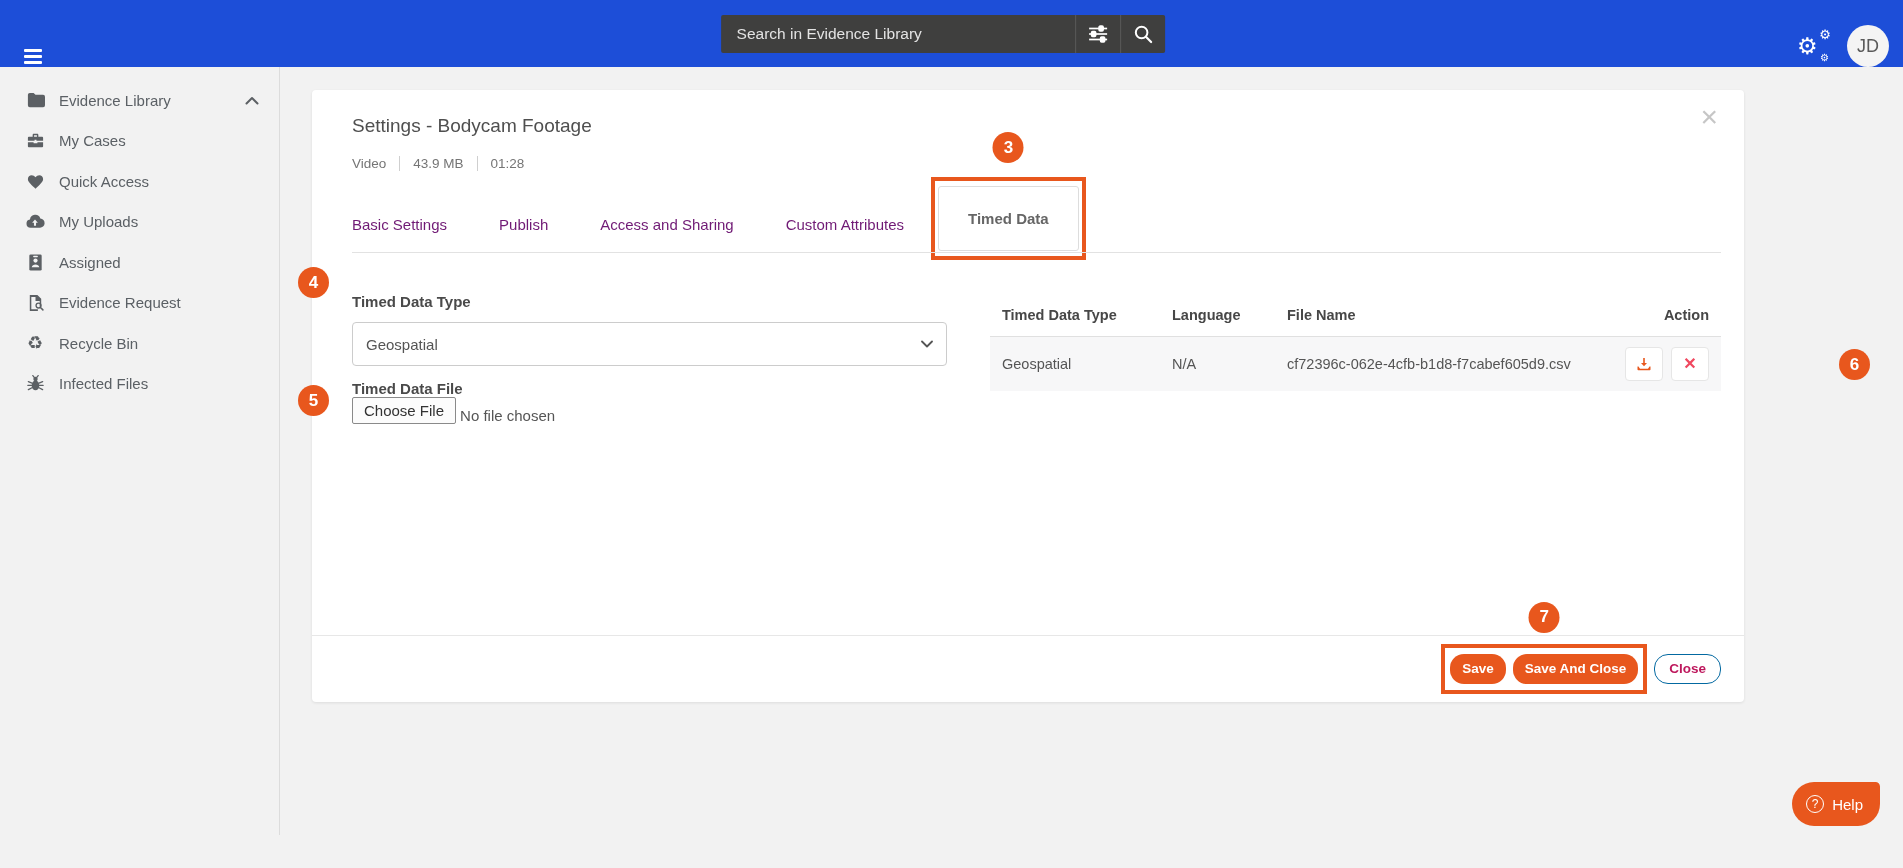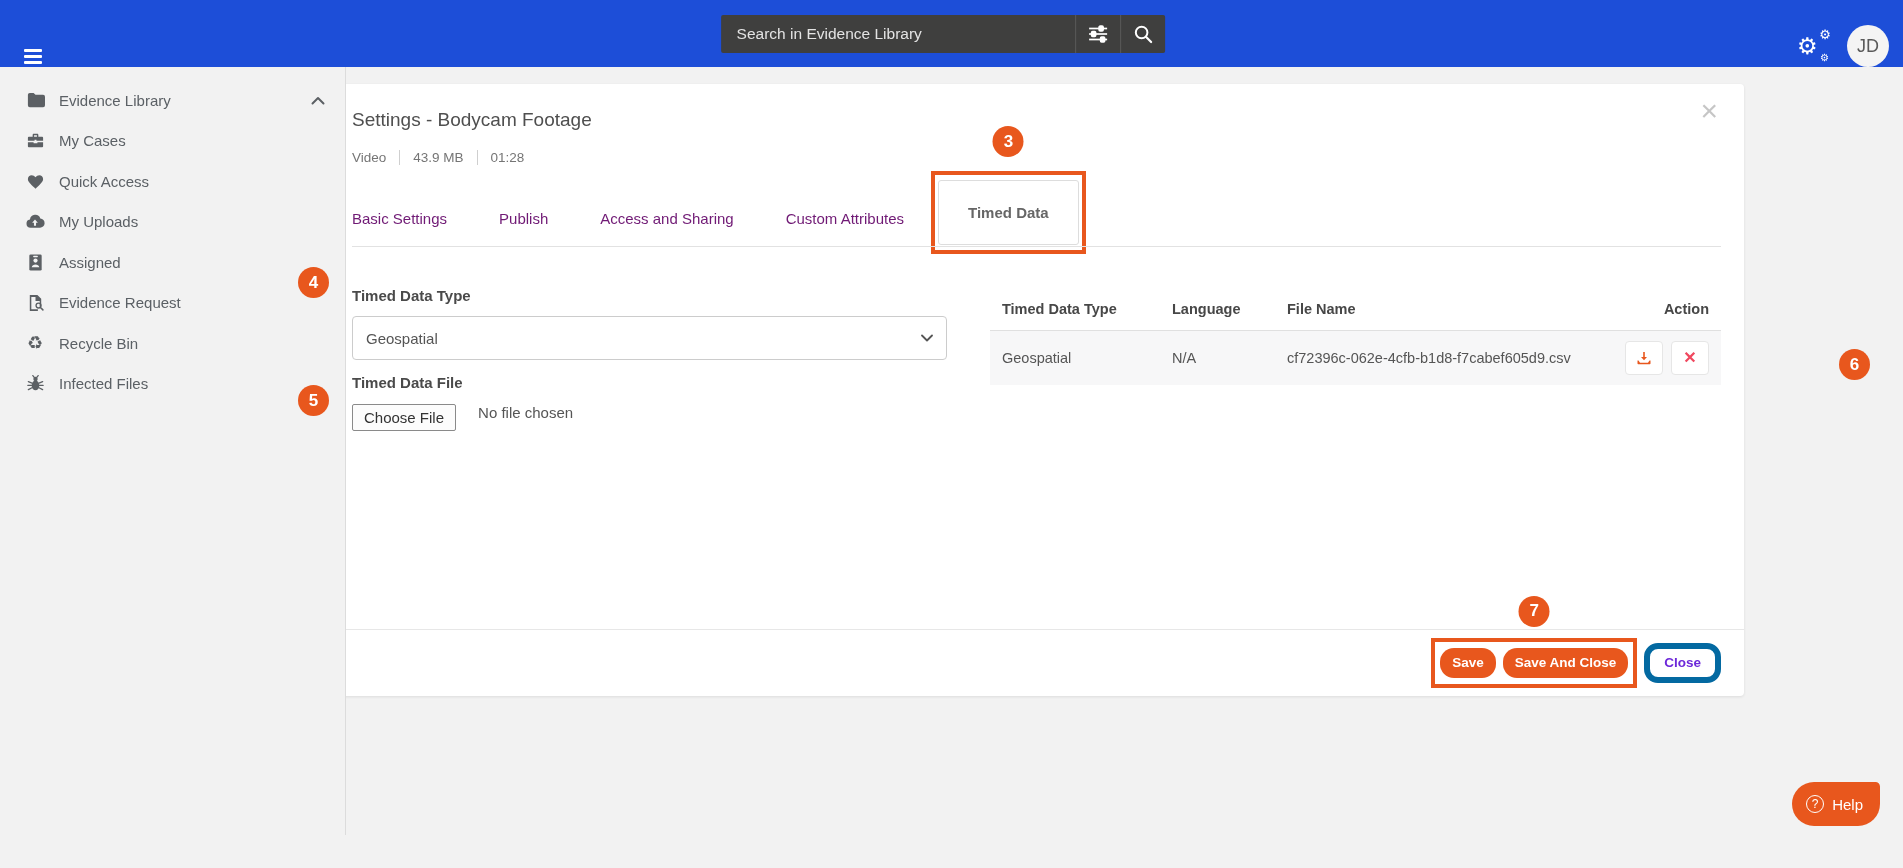--- a/index.html
+++ b/index.html
@@ -16,70 +16,70 @@
   .tb-divider { width:1px; height:38px; background:rgba(255,255,255,0.14); }
   .tb-btn { width:44px; height:38px; display:flex; align-items:center; justify-content:center; cursor:pointer; }
   .topbar-right { margin-left:auto; display:flex; align-items:center; gap:16px; margin-right:14px; }
   .gears { color:#fff; position:relative; width:34px; height:34px; cursor:pointer; }
   .gears .g1 { position:absolute; left:0; top:2px; font-size:23px; line-height:30px; }
   .gears .g2 { position:absolute; right:0; top:-2px; font-size:13px; }
   .gears .g3 { position:absolute; right:2px; bottom:0px; font-size:10px; }
   .avatar { width:42px; height:42px; border-radius:50%; background:#f4f4f4; color:#5a5a5a; font-weight:normal; font-size:18px; display:flex; align-items:center; justify-content:center; cursor:pointer; }
 
   
-  .sidebar { position:absolute; left:0; top:67px; width:346px; bottom:33px; background:#f2f2f2; border-right:1px solid #dcdcdc; padding-top:13px; z-index:5; }
+  .sidebar { position:absolute; left:0; top:67px; width:280px; bottom:33px; background:#f2f2f2; border-right:1px solid #dcdcdc; padding-top:13px; z-index:5; }
   .sb-item { height:40.5px; display:flex; align-items:center; padding:0 20px 0 25px; color:#5b6065; font-size:15px; cursor:pointer; }
   .sb-icon { width:20px; height:20px; display:flex; align-items:center; justify-content:center; margin-right:14px; flex:none; }
   .sb-icon svg { display:block; }
   .sb-chevron { margin-left:auto; display:flex; }
   .recycle-glyph { font-size:18px; color:#5c6064; line-height:1; }
 
   
   .main { position:absolute; left:296px; top:67px; right:0; bottom:33px; background:#f2f2f2; }
-  .panel { position:absolute; left:16px; top:17px; width:1432px; height:612px; background:#fff; border-radius:4px; box-shadow:0 1px 3px rgba(0,0,0,.09); }
+  .panel { position:absolute; left:16px; top:23px; width:1432px; height:612px; background:#fff; border-radius:4px; box-shadow:0 1px 3px rgba(0,0,0,.09); }
   .p-title { position:absolute; left:40px; top:25px; font-size:19px; color:#4f4f4f; }
   .p-close { position:absolute; right:26px; top:12px; font-size:30px; color:#c6c6c6; cursor:pointer; line-height:1; font-weight:300; }
   .p-meta { position:absolute; left:40px; top:66px; display:flex; align-items:center; gap:13px; font-size:13.5px; color:#757575; }
   .meta-sep { width:1px; height:15px; background:#cfcfcf; }
 
   .p-tabs { position:absolute; left:40px; right:23px; top:88px; height:82px; display:flex; align-items:flex-end; gap:52px; }
   .tab { font-size:15px; color:#701a75; padding-bottom:27px; cursor:pointer; white-space:nowrap; }
   .tab-active-wrap { position:relative; border:4px solid #e8571d; padding:5px 3px; margin-left:-25px; }
   .tab-active { background:#fff; border:1px solid #ddd; border-radius:3px; padding:23px 29px; font-size:15px; font-weight:bold; color:#666; cursor:pointer; white-space:nowrap; }
   .tab-divider { position:absolute; left:40px; right:23px; top:162px; height:0; border-top:1px solid #e2e2e2; }
 
   .p-body { position:absolute; left:40px; right:23px; top:163px; bottom:67px; padding-top:40px; display:flex; }
   .col-left { width:595px; flex:none; }
   .col-right { flex:1; margin-left:43px; }
 
   .f-label { font-size:15px; font-weight:bold; color:#4a4a4a; }
   .f-select-wrap { position:relative; margin-top:12px; }
   .f-select { width:100%; height:44px; border:1px solid #ccc; border-radius:4px; background:#fff; font-size:15px; color:#555; padding:0 13px; appearance:none; -webkit-appearance:none; font-family:"Liberation Sans",sans-serif; cursor:pointer; }
   .f-select-chev { position:absolute; right:14px; top:18px; pointer-events:none; }
   .lbl2 { margin-top:14px; }
-  .file-row { margin-top:13px; display:flex; align-items:flex-start; gap:22px; }
+  .file-row { display:flex; align-items:flex-end; gap:4px; }
   .choose-btn { font-size:15px; color:#333; background:#fcfcfc; border:1px solid #8a8a8a; border-radius:2px; padding:4px 11px; cursor:pointer; font-family:"Liberation Sans",sans-serif; }
   .no-file { font-size:15px; color:#555; }
   .hint { margin-top:18px; width:592px; font-size:14.5px; color:#666; line-height:1.75; }
   .hint a { color:#e8571d; text-decoration:none; cursor:pointer; }
 
   table.tdata { width:100%; border-collapse:collapse; }
   .tdata th { text-align:left; font-size:14.5px; font-weight:bold; color:#474747; padding:14px 12px 13px 12px; border-bottom:1px solid #e0e0e0; white-space:nowrap; }
   .tdata th.act, .tdata td.act { text-align:right; }
   .tdata td { background:#f7f7f8; font-size:14.5px; color:#555; padding:10px 12px; height:50px; }
   .col-type { width:170px; } .col-lang { width:115px; } .col-act { width:120px; }
   .act-btns { display:flex; gap:8px; justify-content:flex-end; }
   .mini-btn { width:38px; height:34px; background:#fff; border:1px solid #e6e6e6; border-radius:4px; display:flex; align-items:center; justify-content:center; cursor:pointer; }
   .mini-x { color:#f0485f; font-size:16px; font-weight:bold; line-height:1; }
 
   .p-footer { position:absolute; left:0; right:0; bottom:0; height:67px; border-top:1px solid #e7e7e7; display:flex; align-items:center; justify-content:flex-end; padding-right:23px; }
   .save-group { position:relative; border:4px solid #e8571d; padding:6px 5px; display:flex; gap:7px; margin-right:7px; }
   .btn { font-size:13.5px; font-weight:bold; border-radius:14px; cursor:pointer; padding:8px 12px; border:0; font-family:"Liberation Sans",sans-serif; line-height:1.1; }
   .btn-orange { background:#e8571d; color:#fff; }
-  .btn-white { background:#fff; color:#6d28d9; border:6px solid #0369a1; padding:7px 14px; }
+  .btn-white { background:#fff; color:#be185d; border:1px solid #0369a1; padding:7px 14px; }
 
   
   .badge { position:absolute; width:31px; height:31px; border-radius:50%; background:#e8571d; color:#fff; font-size:17px; font-weight:bold; display:flex; align-items:center; justify-content:center; z-index:20; }
   .badge-on-tab { left:50%; transform:translateX(-50%); top:-49px; }
   .badge-on-save { left:50%; transform:translateX(-50%); top:-46px; }
   .badge-4 { left:298px; top:267px; }
   .badge-5 { left:298px; top:385px; }
   .badge-6 { left:1839px; top:349px; }
 
   

